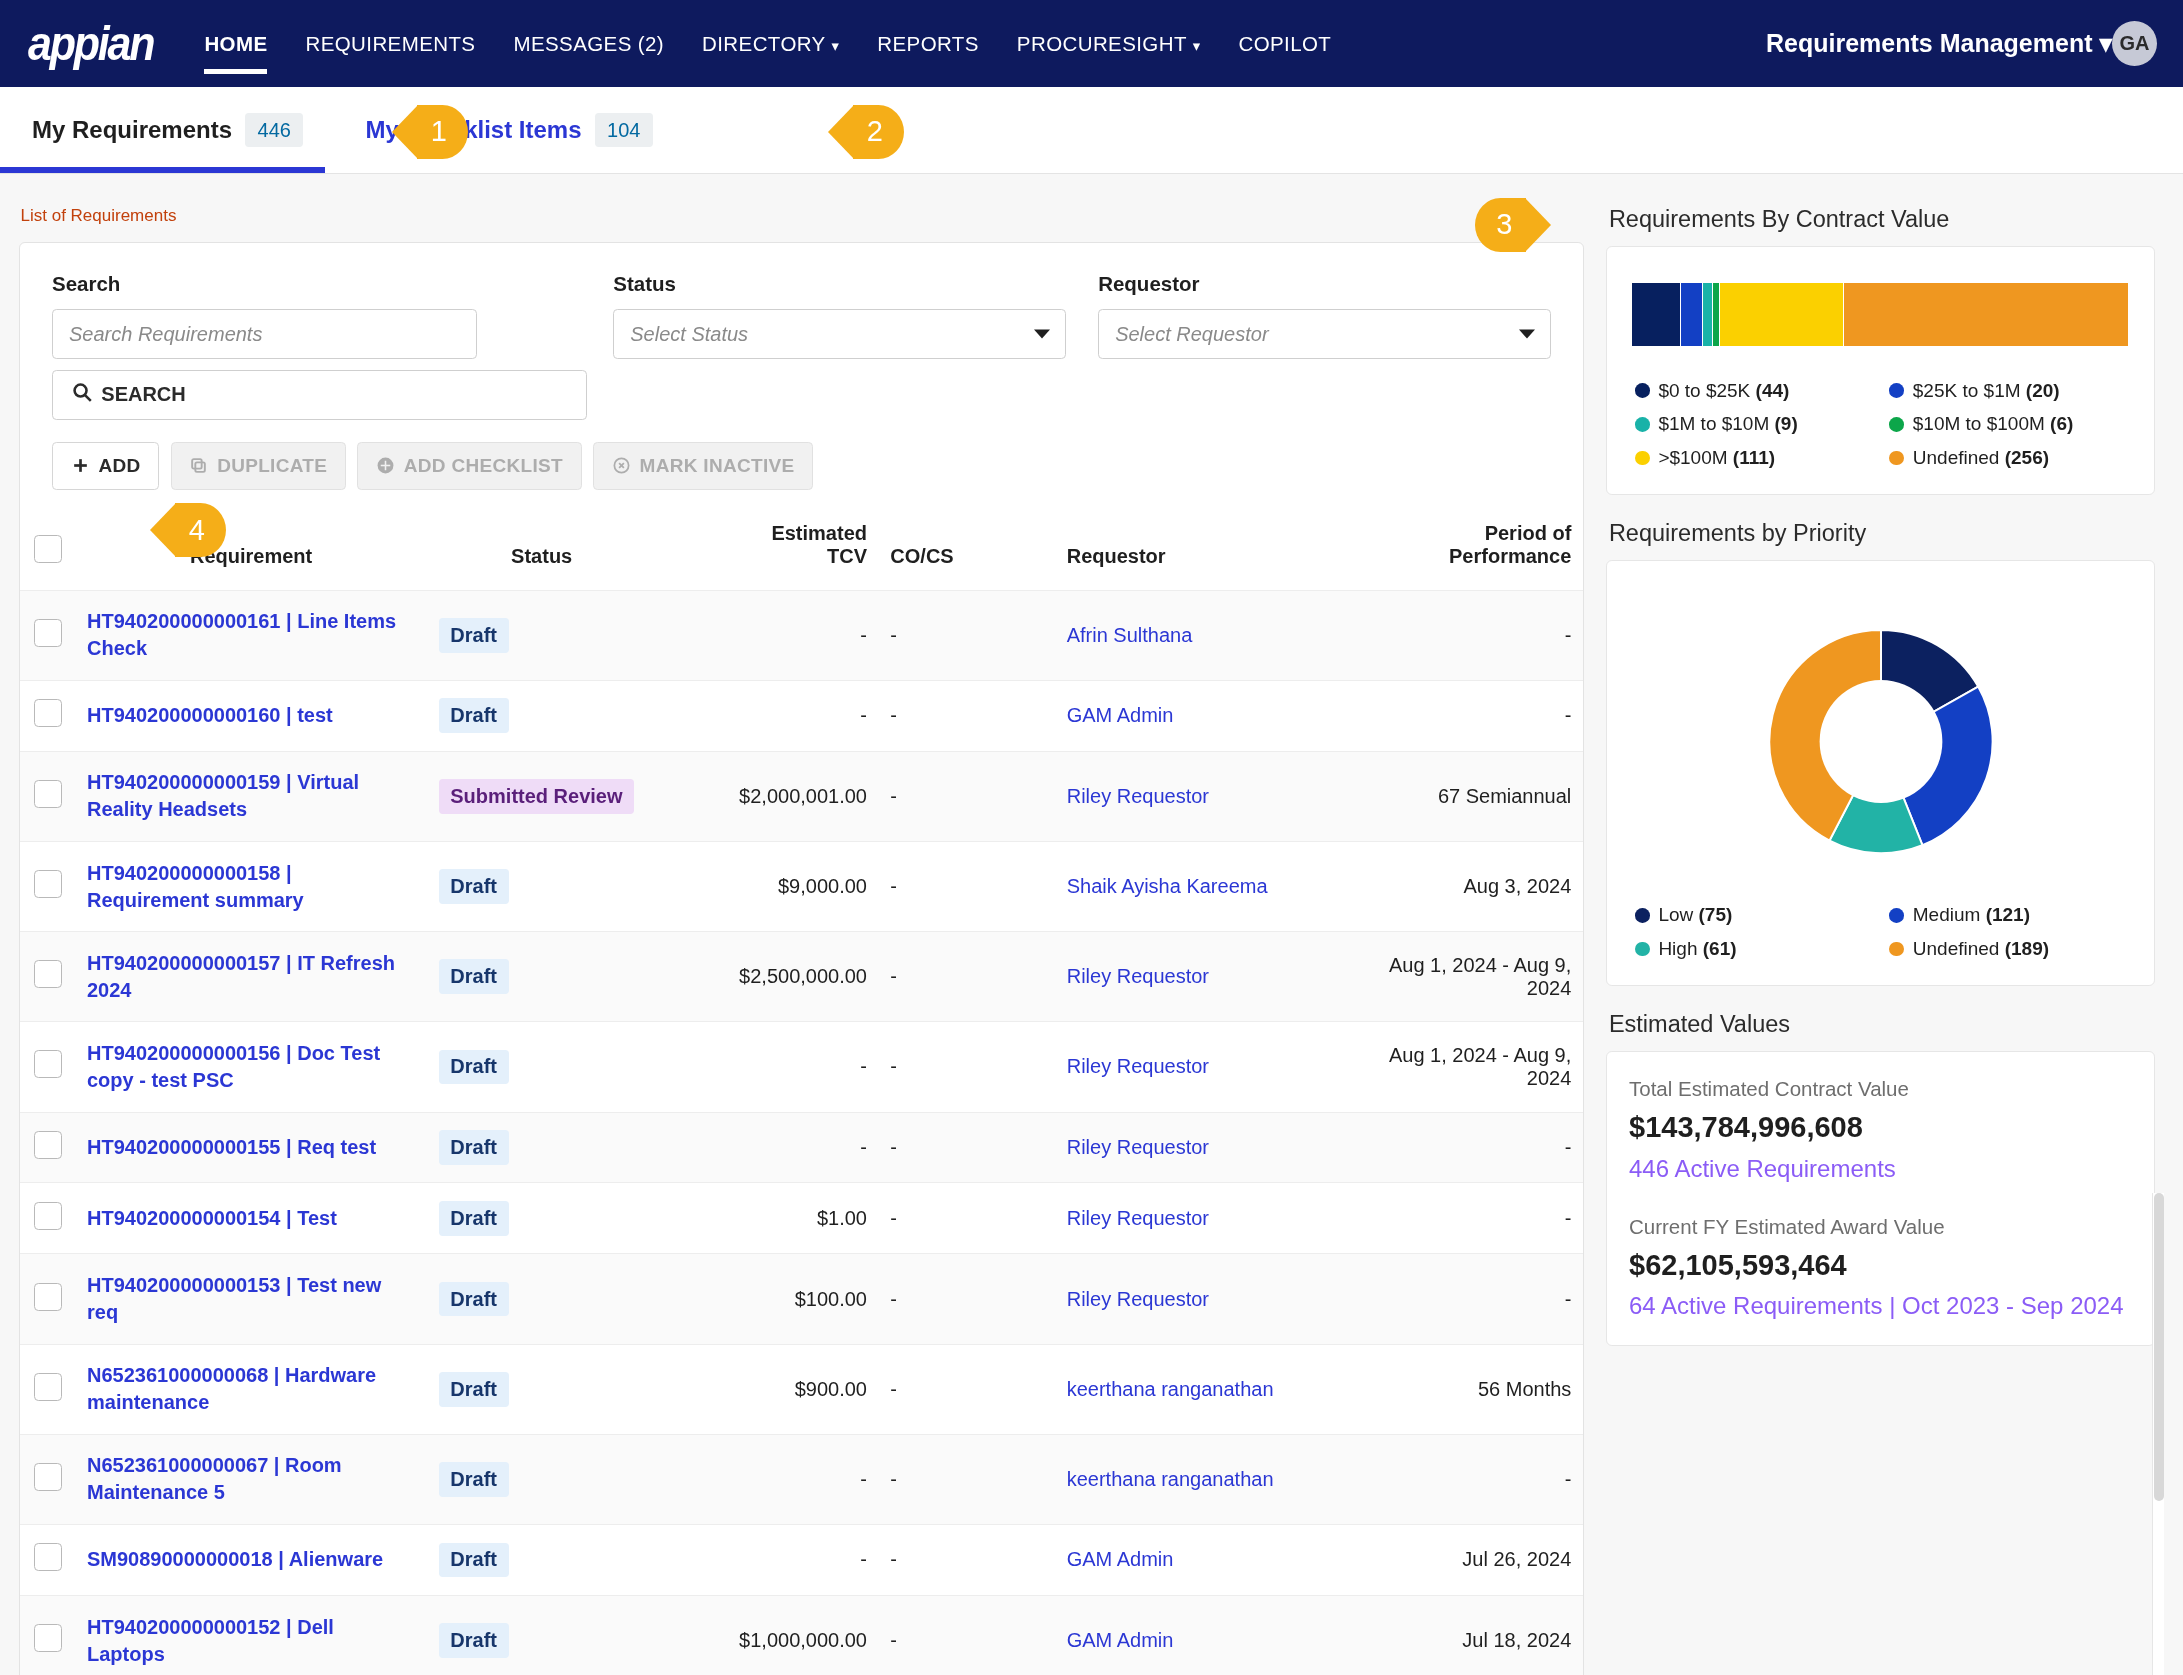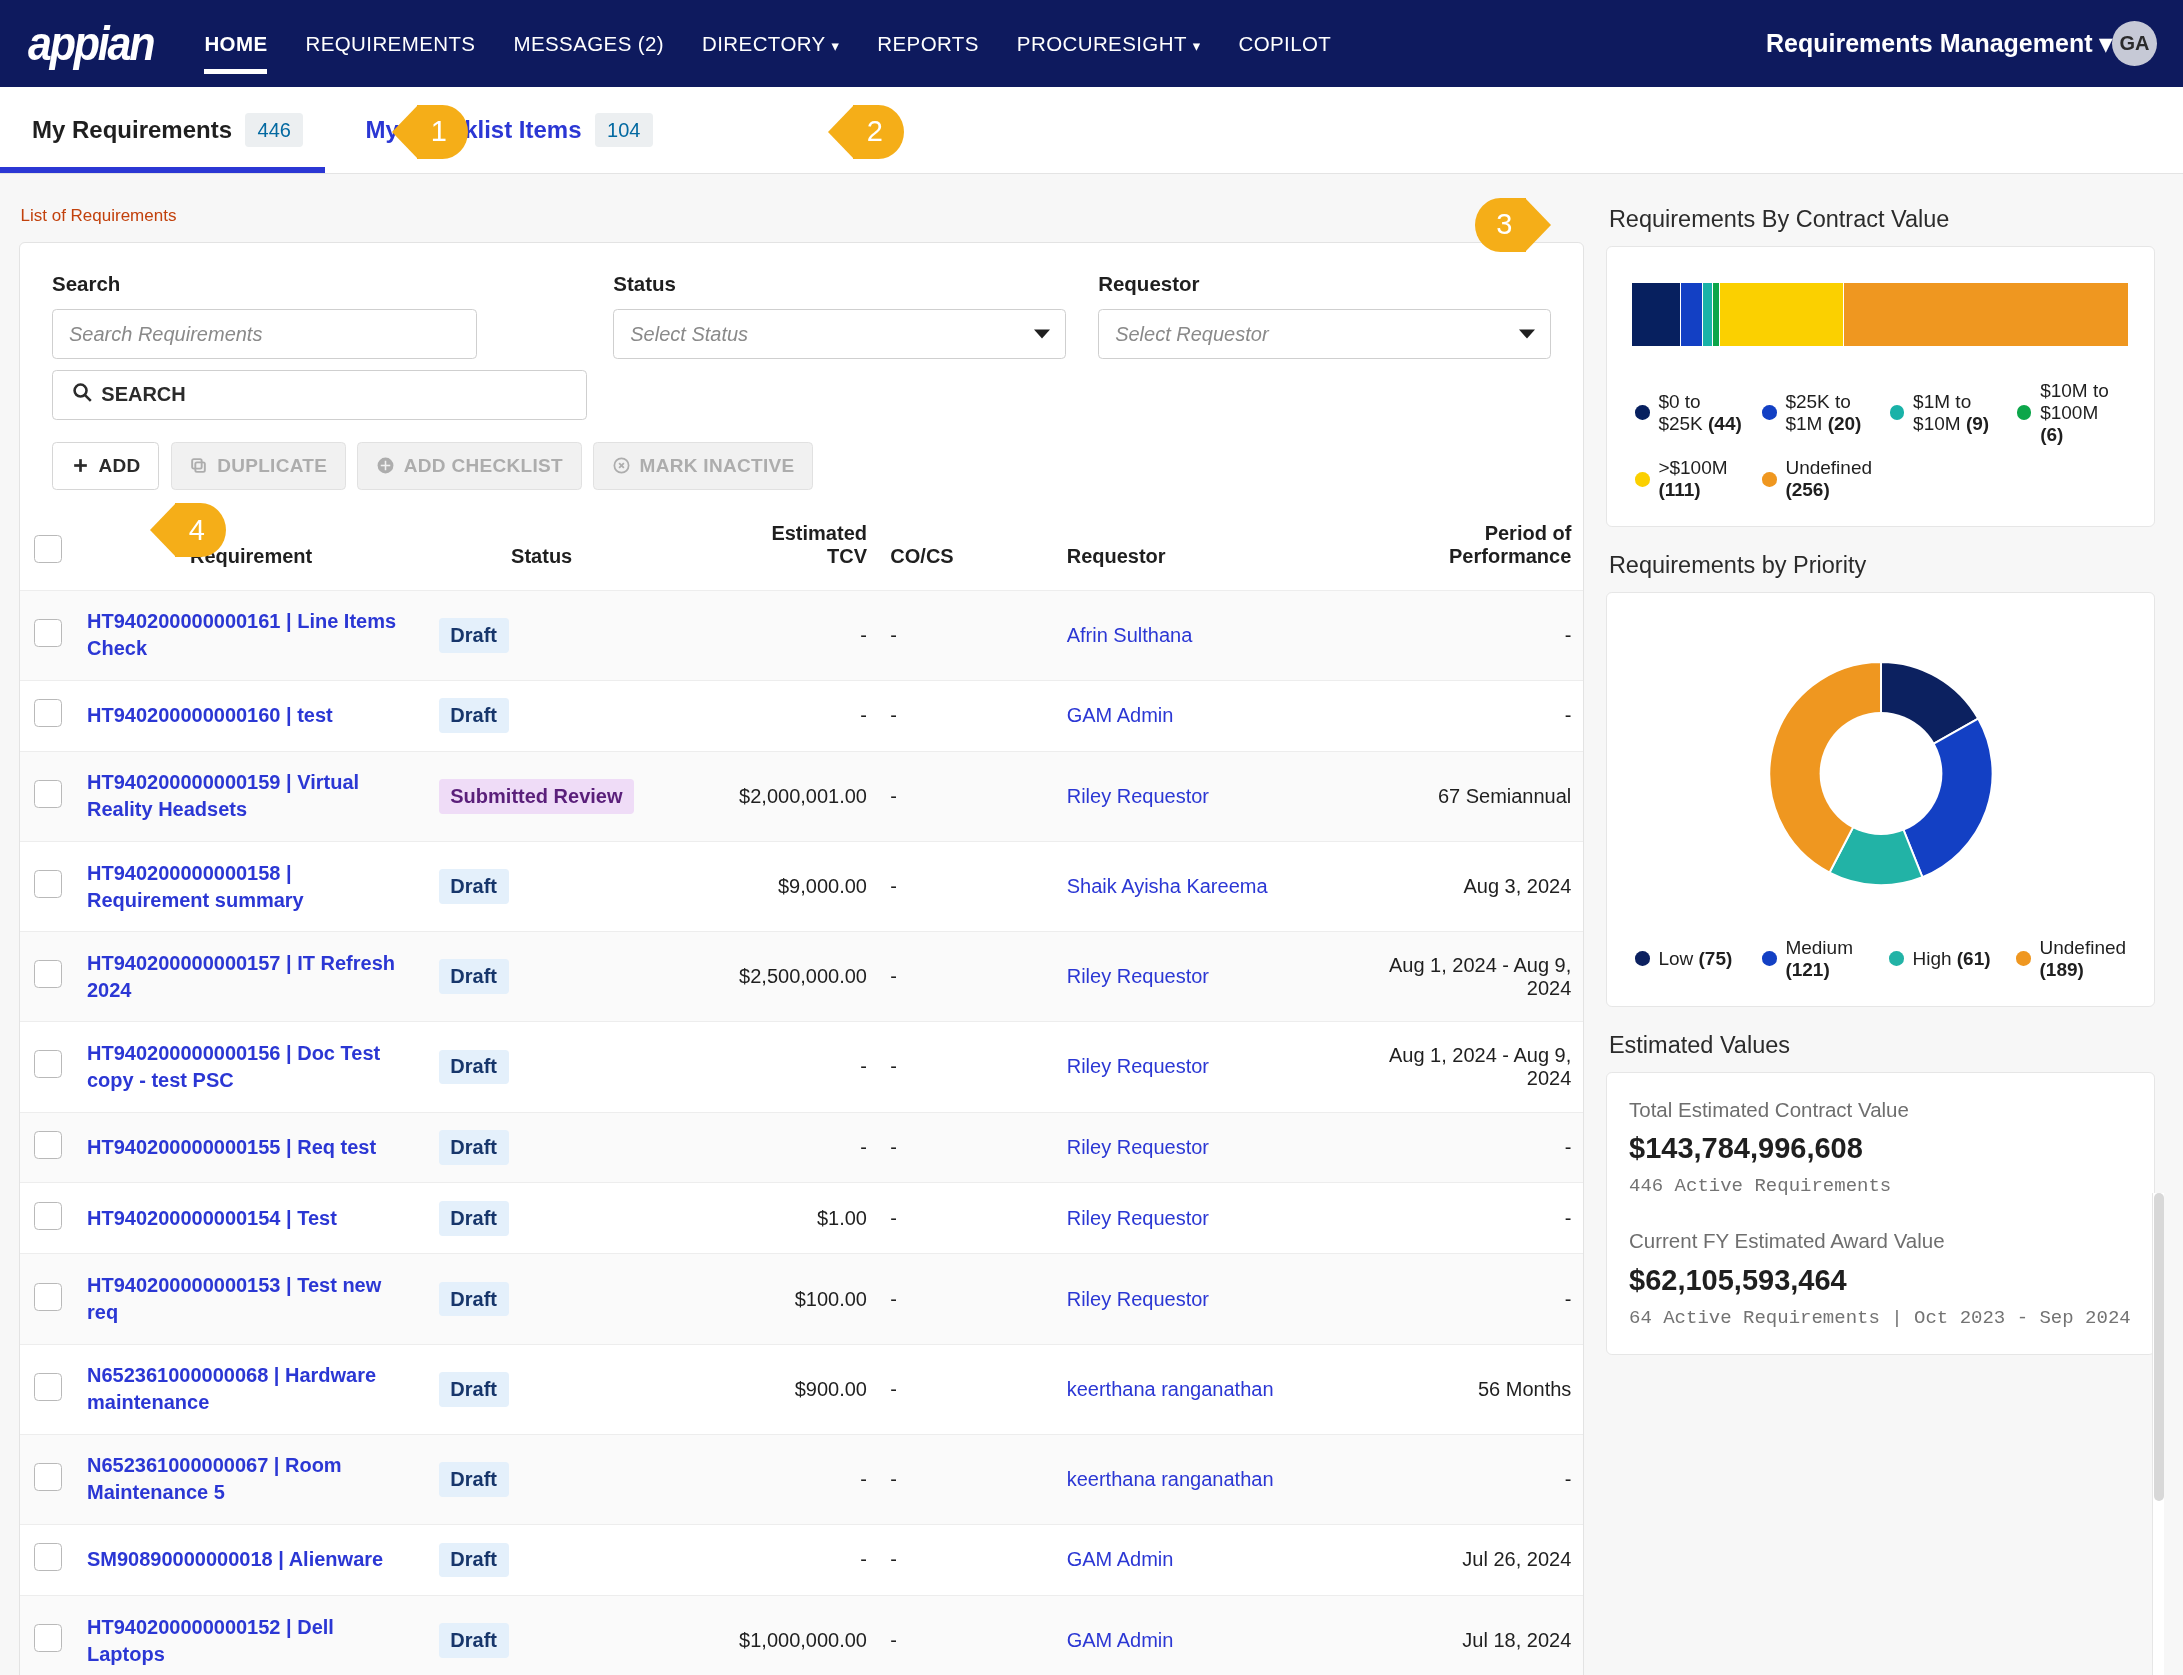--- a/index.html
+++ b/index.html
@@ -169,31 +169,31 @@
     display:inline-block; padding: 5.9px 11.7px; border-radius:3.7px;
     font-size: 20px; font-weight: 700;
   }
   .badge.draft { background:#e4f0fb; color:#17366b; }
   .badge.review { background:#efdcf7; color:#5a1f7a; }
 
   
   .panel { background:#fff; border:0.7px solid #e6e6e6; border-radius:5.9px; padding: 25px 22px; }
   .stackbar { display:flex; height: 63px; margin: 10.3px 2.9px 0 2.9px; }
   .stackbar div { height: 100%; }
-  .legend { display:grid; grid-template-columns: 1fr 1fr 1fr 1fr; gap: 11.7px 17.6px; margin-top: 34px; padding: 0 5.9px; }
+  .legend { display:grid; grid-template-columns: 1fr 1fr; gap: 11.7px 17.6px; margin-top: 34px; padding: 0 5.9px; }
   .lg { display:flex; align-items:center; gap: 8.8px; font-size: 19px; color:#1f1f1f; }
   .dot { width: 14.7px; height: 14.7px; border-radius: 50%; flex: 0 0 auto; }
   .lg b { font-weight: 700; }
 
   .donutwrap { display:flex; justify-content:center; padding: 16px 0 4.4px 0; }
 
   .ev-panel { position: relative; }
   .ev-label { font-size: 20.5px; color: #6e6e6e; margin-bottom: 10.3px; }
   .ev-value { font-size: 29px; font-weight: 700; color:#1f1f1f; margin-bottom: 10.3px; }
-  .ev-sub { font-size: 19px; color: #737373; font-family: Liberation Mono, monospace; }
+  .ev-sub { font-size: 24px; color: #8b5cf6; }
   .ev-gap { height: 32px; }
 
   .scrollbar {
     position:absolute; right: 19px; top: 1019px; width: 11.7px; height: 513px;
     background: #fff; border-left: 0.7px solid #e6e6e6;
   }
   .scrollthumb {
     position:absolute; right: 19px; top: 1019px; width: 10.3px; height: 308px;
     background: #d8d8d8; border-radius: 5.1px;
   }

